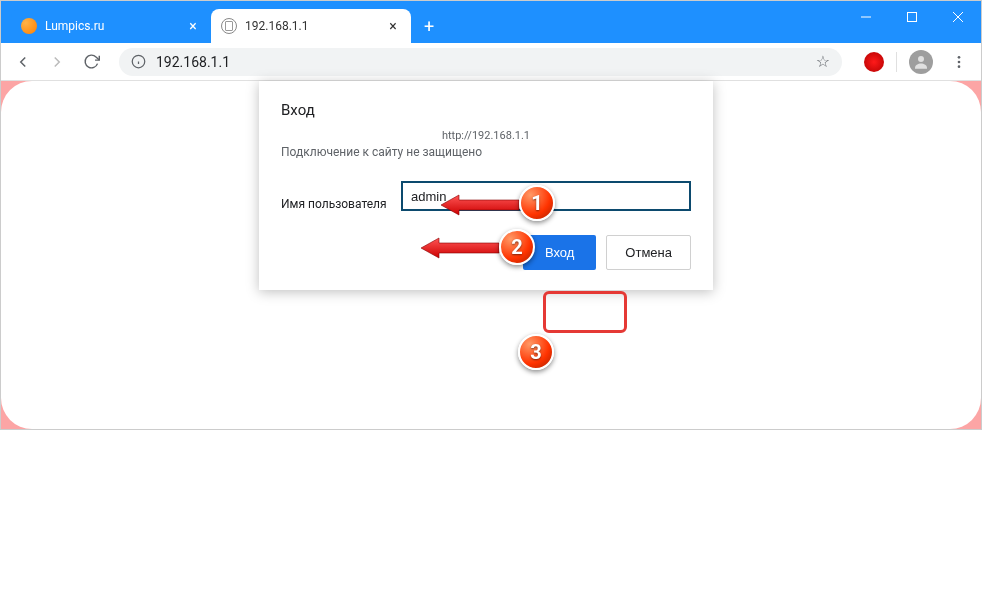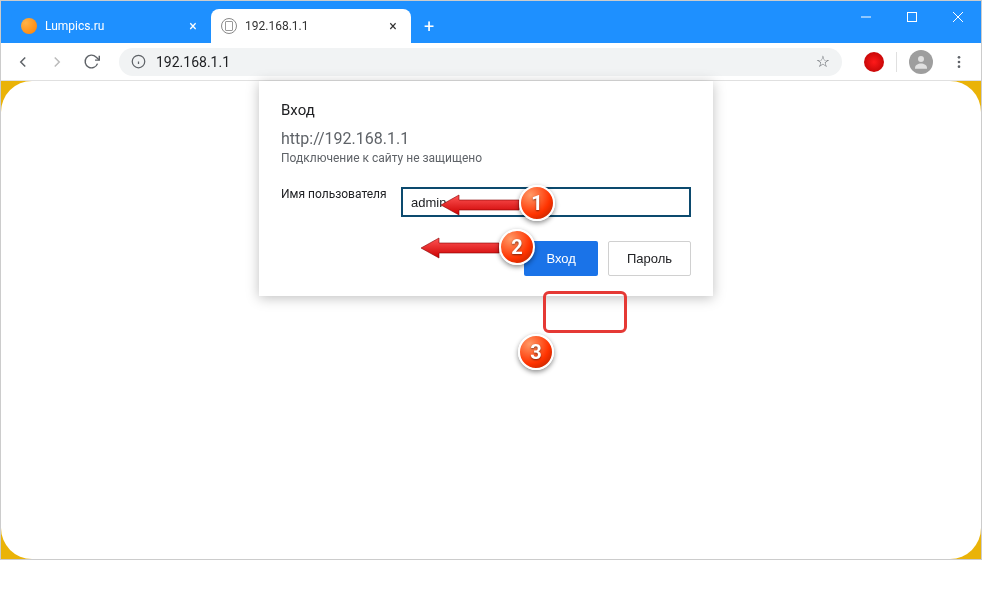--- a/index.html
+++ b/index.html
@@ -1,17 +1,17 @@
 <!DOCTYPE html>
 <html><head>
   <meta charset="utf-8">
   <style>
     * { margin: 0; padding: 0; box-sizing: border-box; }
     body { font-family: -apple-system, BlinkMacSystemFont, "Segoe UI", Roboto, Arial, sans-serif; background: #fff; }
-    .browser-window { width: 982px; height: 560px; background: #eab308; position: relative; border: 1px solid #ccc; overflow: hidden; }
+    .browser-window { width: 982px; height: 430px; background: #fca5a5; position: relative; border: 1px solid #ccc; overflow: hidden; }
     .window-titlebar { height: 42px; background: #1e90ff; display: flex; align-items: flex-end; position: relative; }
     .tabs-container { display: flex; align-items: flex-end; margin-left: 10px; height: 100%; }
     .tab { height: 34px; background: #1e90ff; color: #fff; display: flex; align-items: center; padding: 0 10px; font-size: 12px; min-width: 200px; max-width: 220px; border-top-left-radius: 8px; border-top-right-radius: 8px; position: relative; }
     .tab.active { background: #fff; color: #333; margin-top: 0; }
     .tab .favicon { width: 16px; height: 16px; border-radius: 50%; margin-right: 8px; flex-shrink: 0; }
     .tab .favicon.lumpics { background: radial-gradient(circle at 30% 30%, #ffb347, #ff7f00); }
     .tab .favicon.default { border: 1px solid #888; background: #fff; display: flex; align-items: center; justify-content: center; position: relative; }
     .tab .favicon.default::before { content: ''; width: 6px; height: 8px; border: 1px solid #999; border-radius: 1px; position: absolute; }
     .tab .title { flex: 1; white-space: nowrap; overflow: hidden; text-overflow: ellipsis; }
     .tab .close { width: 16px; height: 16px; display: flex; align-items: center; justify-content: center; margin-left: 8px; cursor: pointer; border-radius: 50%; font-size: 14px; }
@@ -27,23 +27,23 @@
     .addr-star { color: #5f6368; font-size: 16px; cursor: pointer; }
     .toolbar-right { display: flex; align-items: center; gap: 12px; margin-left: 8px; }
     .ext-icon { width: 20px; height: 20px; border-radius: 50%; background: radial-gradient(circle, #ff1a1a, #b30000); cursor: pointer; }
     .divider-v { width: 1px; height: 20px; background: #e0e0e0; }
     .profile-icon { width: 24px; height: 24px; border-radius: 50%; background: #9e9e9e; display: flex; align-items: center; justify-content: center; cursor: pointer; }
     .profile-icon svg { width: 18px; height: 18px; }
     .menu-btn { width: 28px; height: 28px; display: flex; align-items: center; justify-content: center; color: #5f6368; cursor: pointer; }
     .content-area { position: relative; height: calc(100% - 80px); background: #fff; border-radius: 31px; }
     .auth-dialog { position: absolute; left: 258px; top: 0; width: 454px; background: #fff; box-shadow: 0 2px 12px rgba(0,0,0,0.25); padding: 20px 22px; }
     .dialog-title { font-size: 15px; color: #202124; margin-bottom: 10px; }
-    .dialog-url { font-size: 16px; color: #5f6368; margin-bottom: 3px; }
+    .dialog-url { font-size: 11px; color: #5f6368; margin-bottom: 3px; text-align: center; }
     .dialog-warning { font-size: 12px; color: #5f6368; margin-bottom: 22px; }
-    .field-row { display: flex; align-items: flex-start; margin-bottom: 12px; }
+    .field-row { display: flex; align-items: flex-end; margin-bottom: 12px; }
     .field-label { width: 120px; font-size: 12px; color: #202124; }
     .field-input { flex: 1; height: 30px; border: 2px solid #0c4a6e; padding: 0 8px; font-size: 13px; color: #202124; }
     .dialog-actions { display: flex; justify-content: flex-end; gap: 10px; margin-top: 24px; }
     .btn-primary { background: #1a73e8; color: #fff; border: none; padding: 9px 22px; font-size: 13px; border-radius: 2px; cursor: pointer; position: relative; }
     .btn-secondary { background: #fff; color: #202124; border: 1px solid #d0d0d0; padding: 9px 18px; font-size: 13px; border-radius: 2px; cursor: pointer; }
     .callout-highlight { position: absolute; border: 3px solid #e53935; border-radius: 6px; pointer-events: none; }
     .callout-arrow { position: absolute; pointer-events: none; }
     .callout-badge { position: absolute; width: 36px; height: 36px; border-radius: 50%; background: radial-gradient(circle at 30% 25%, #ff9966, #ff3300 60%, #a62000); border: 2px solid #fff; box-shadow: 0 2px 5px rgba(0,0,0,0.45); display: flex; align-items: center; justify-content: center; color: #fff; font-weight: bold; font-size: 20px; pointer-events: none; text-shadow: 0 1px 2px rgba(0,0,0,0.5); }
   </style>
 </head>
@@ -136,21 +136,21 @@
     <div class="auth-dialog">
       <div class="dialog-title">Вход</div>
       <div class="dialog-url">http://192.168.1.1</div>
       <div class="dialog-warning">Подключение к сайту не защищено</div>
       <div class="field-row">
         <div class="field-label">Имя пользователя</div>
         <input class="field-input" type="text" value="admin" style="">
       </div>
       <div class="dialog-actions">
         <button class="btn-primary">Вход</button>
-        <button class="btn-secondary">Пароль</button>
+        <button class="btn-secondary">Отмена</button>
       </div>
     </div>
 
     <div class="callout-highlight" style="left:542px; top:210px; width:84px; height:42px;"></div>
 
     <svg class="callout-arrow" style="left:440px; top:112px; width:80px; height:24px;">
       <defs>
           <linearGradient id="ag1" x1="0" y1="0" x2="0" y2="1">
             <stop offset="0" stop-color="#ff5555"></stop>
             <stop offset="1" stop-color="#cc0000"></stop>

